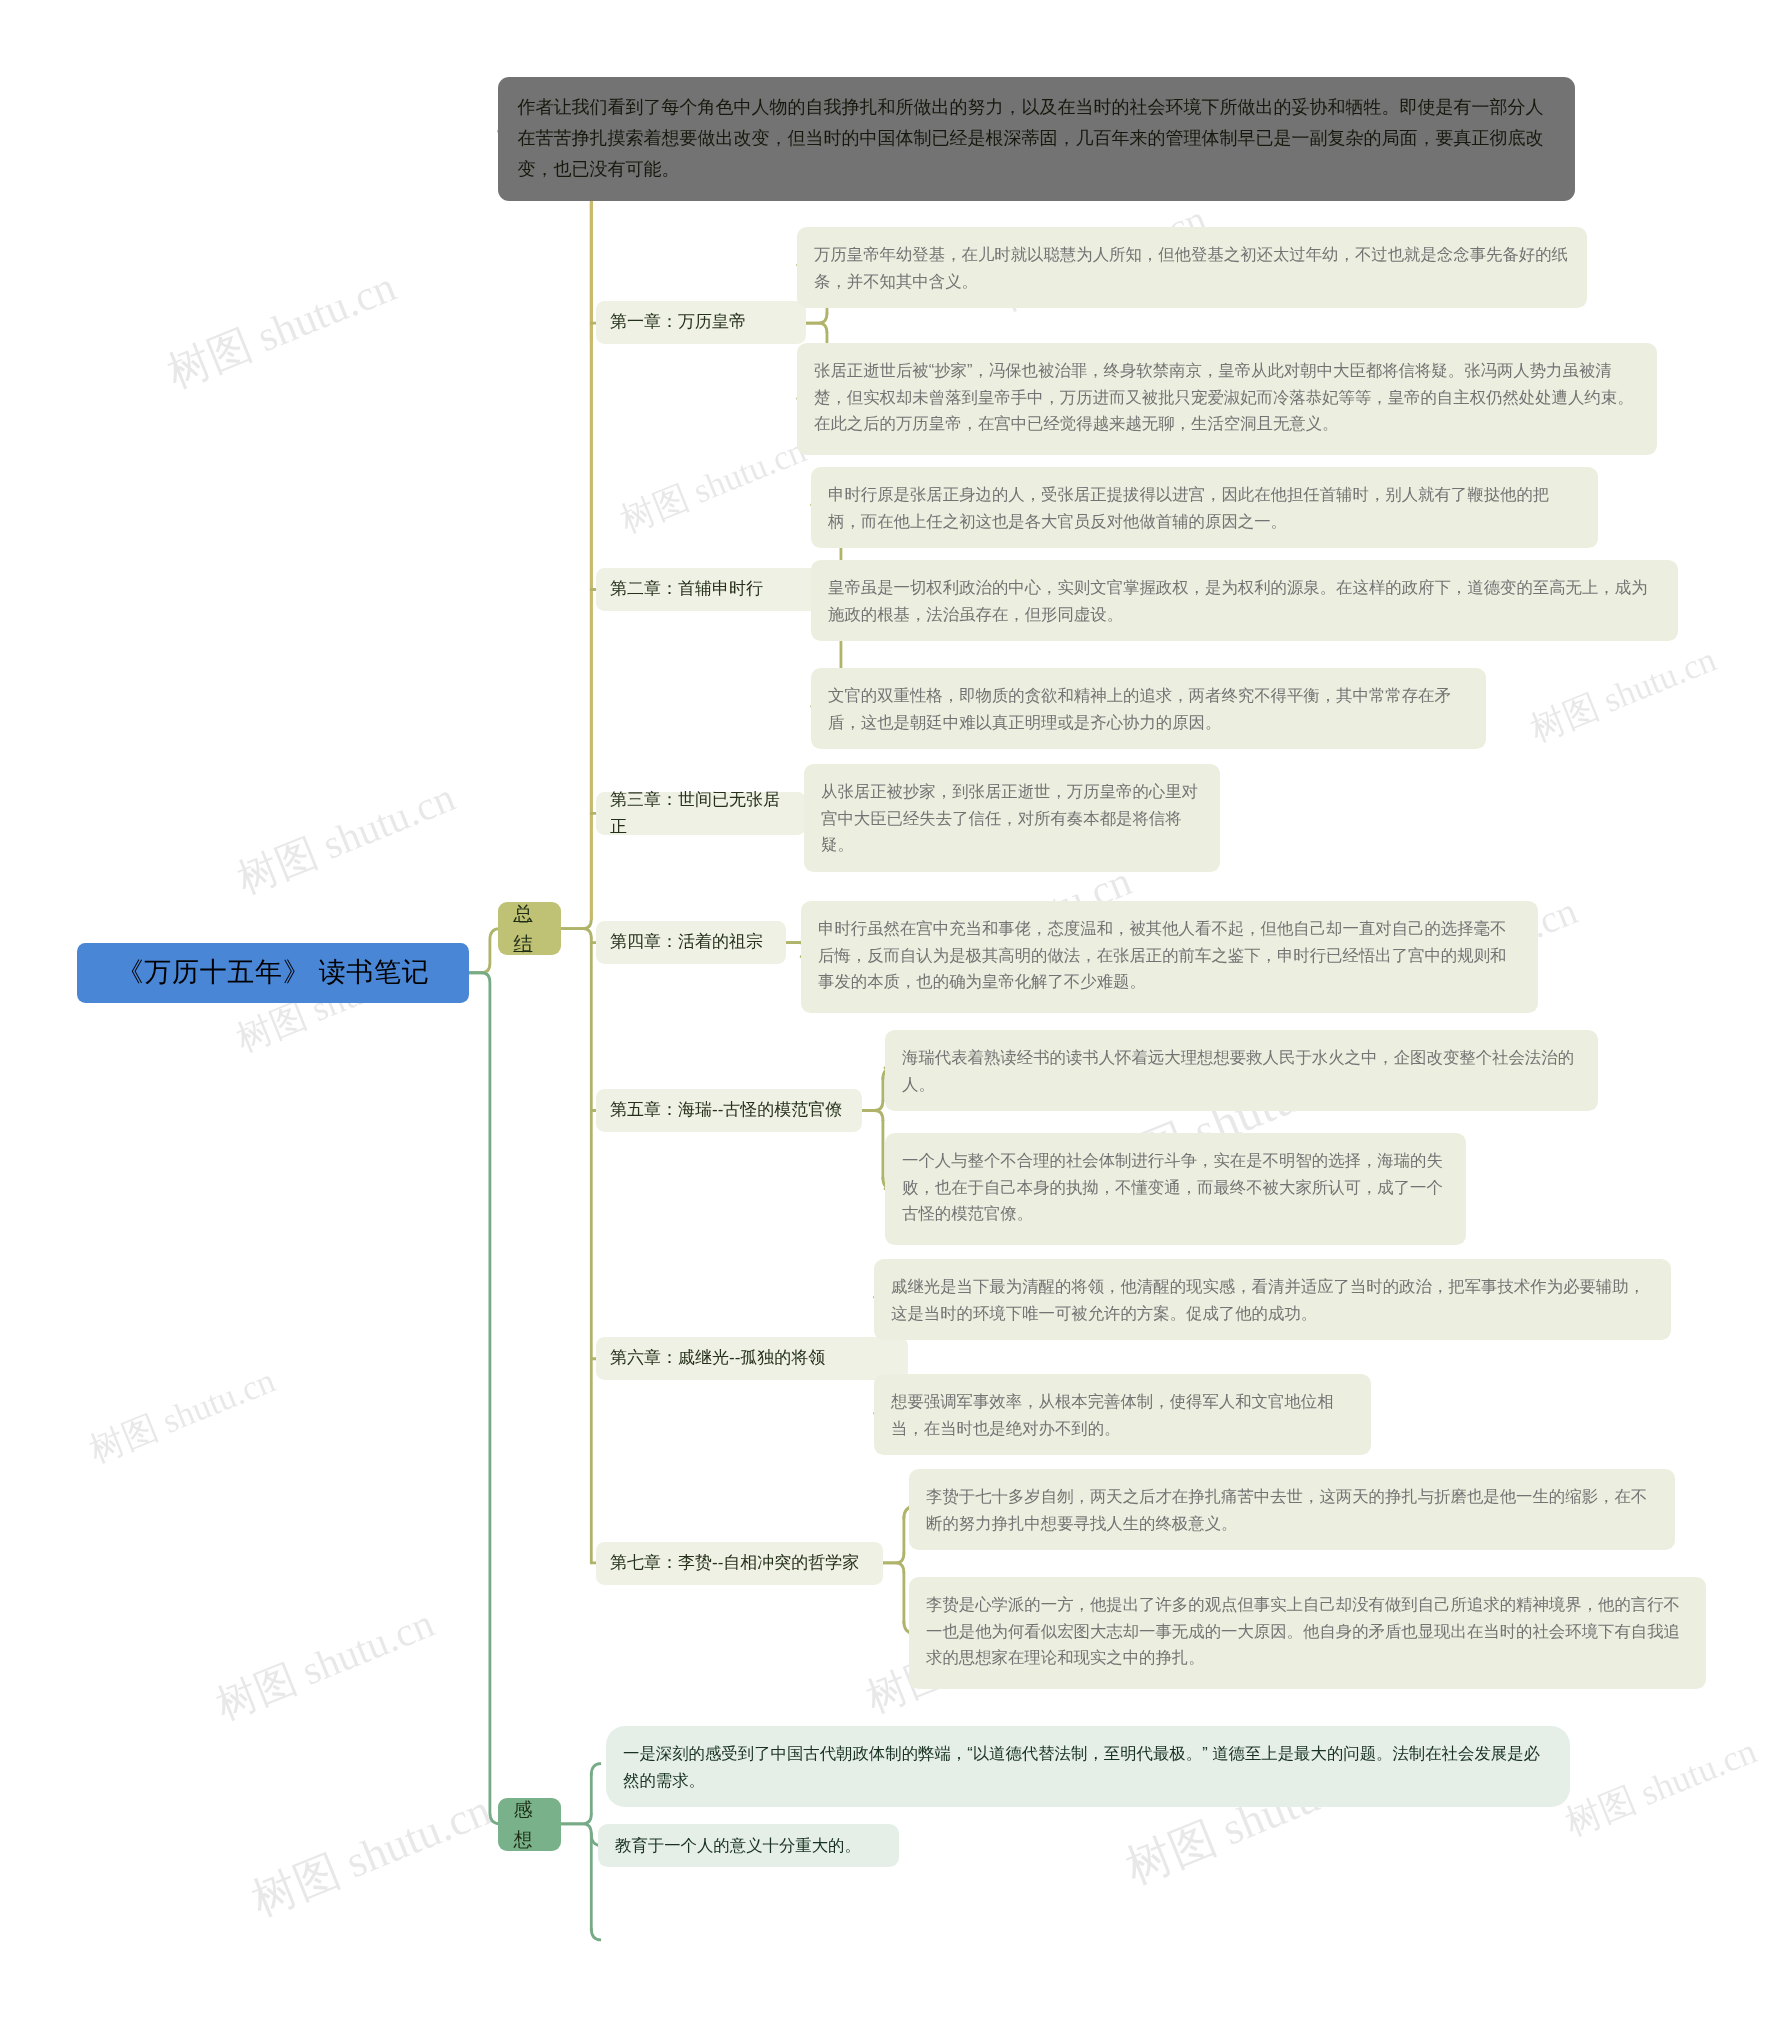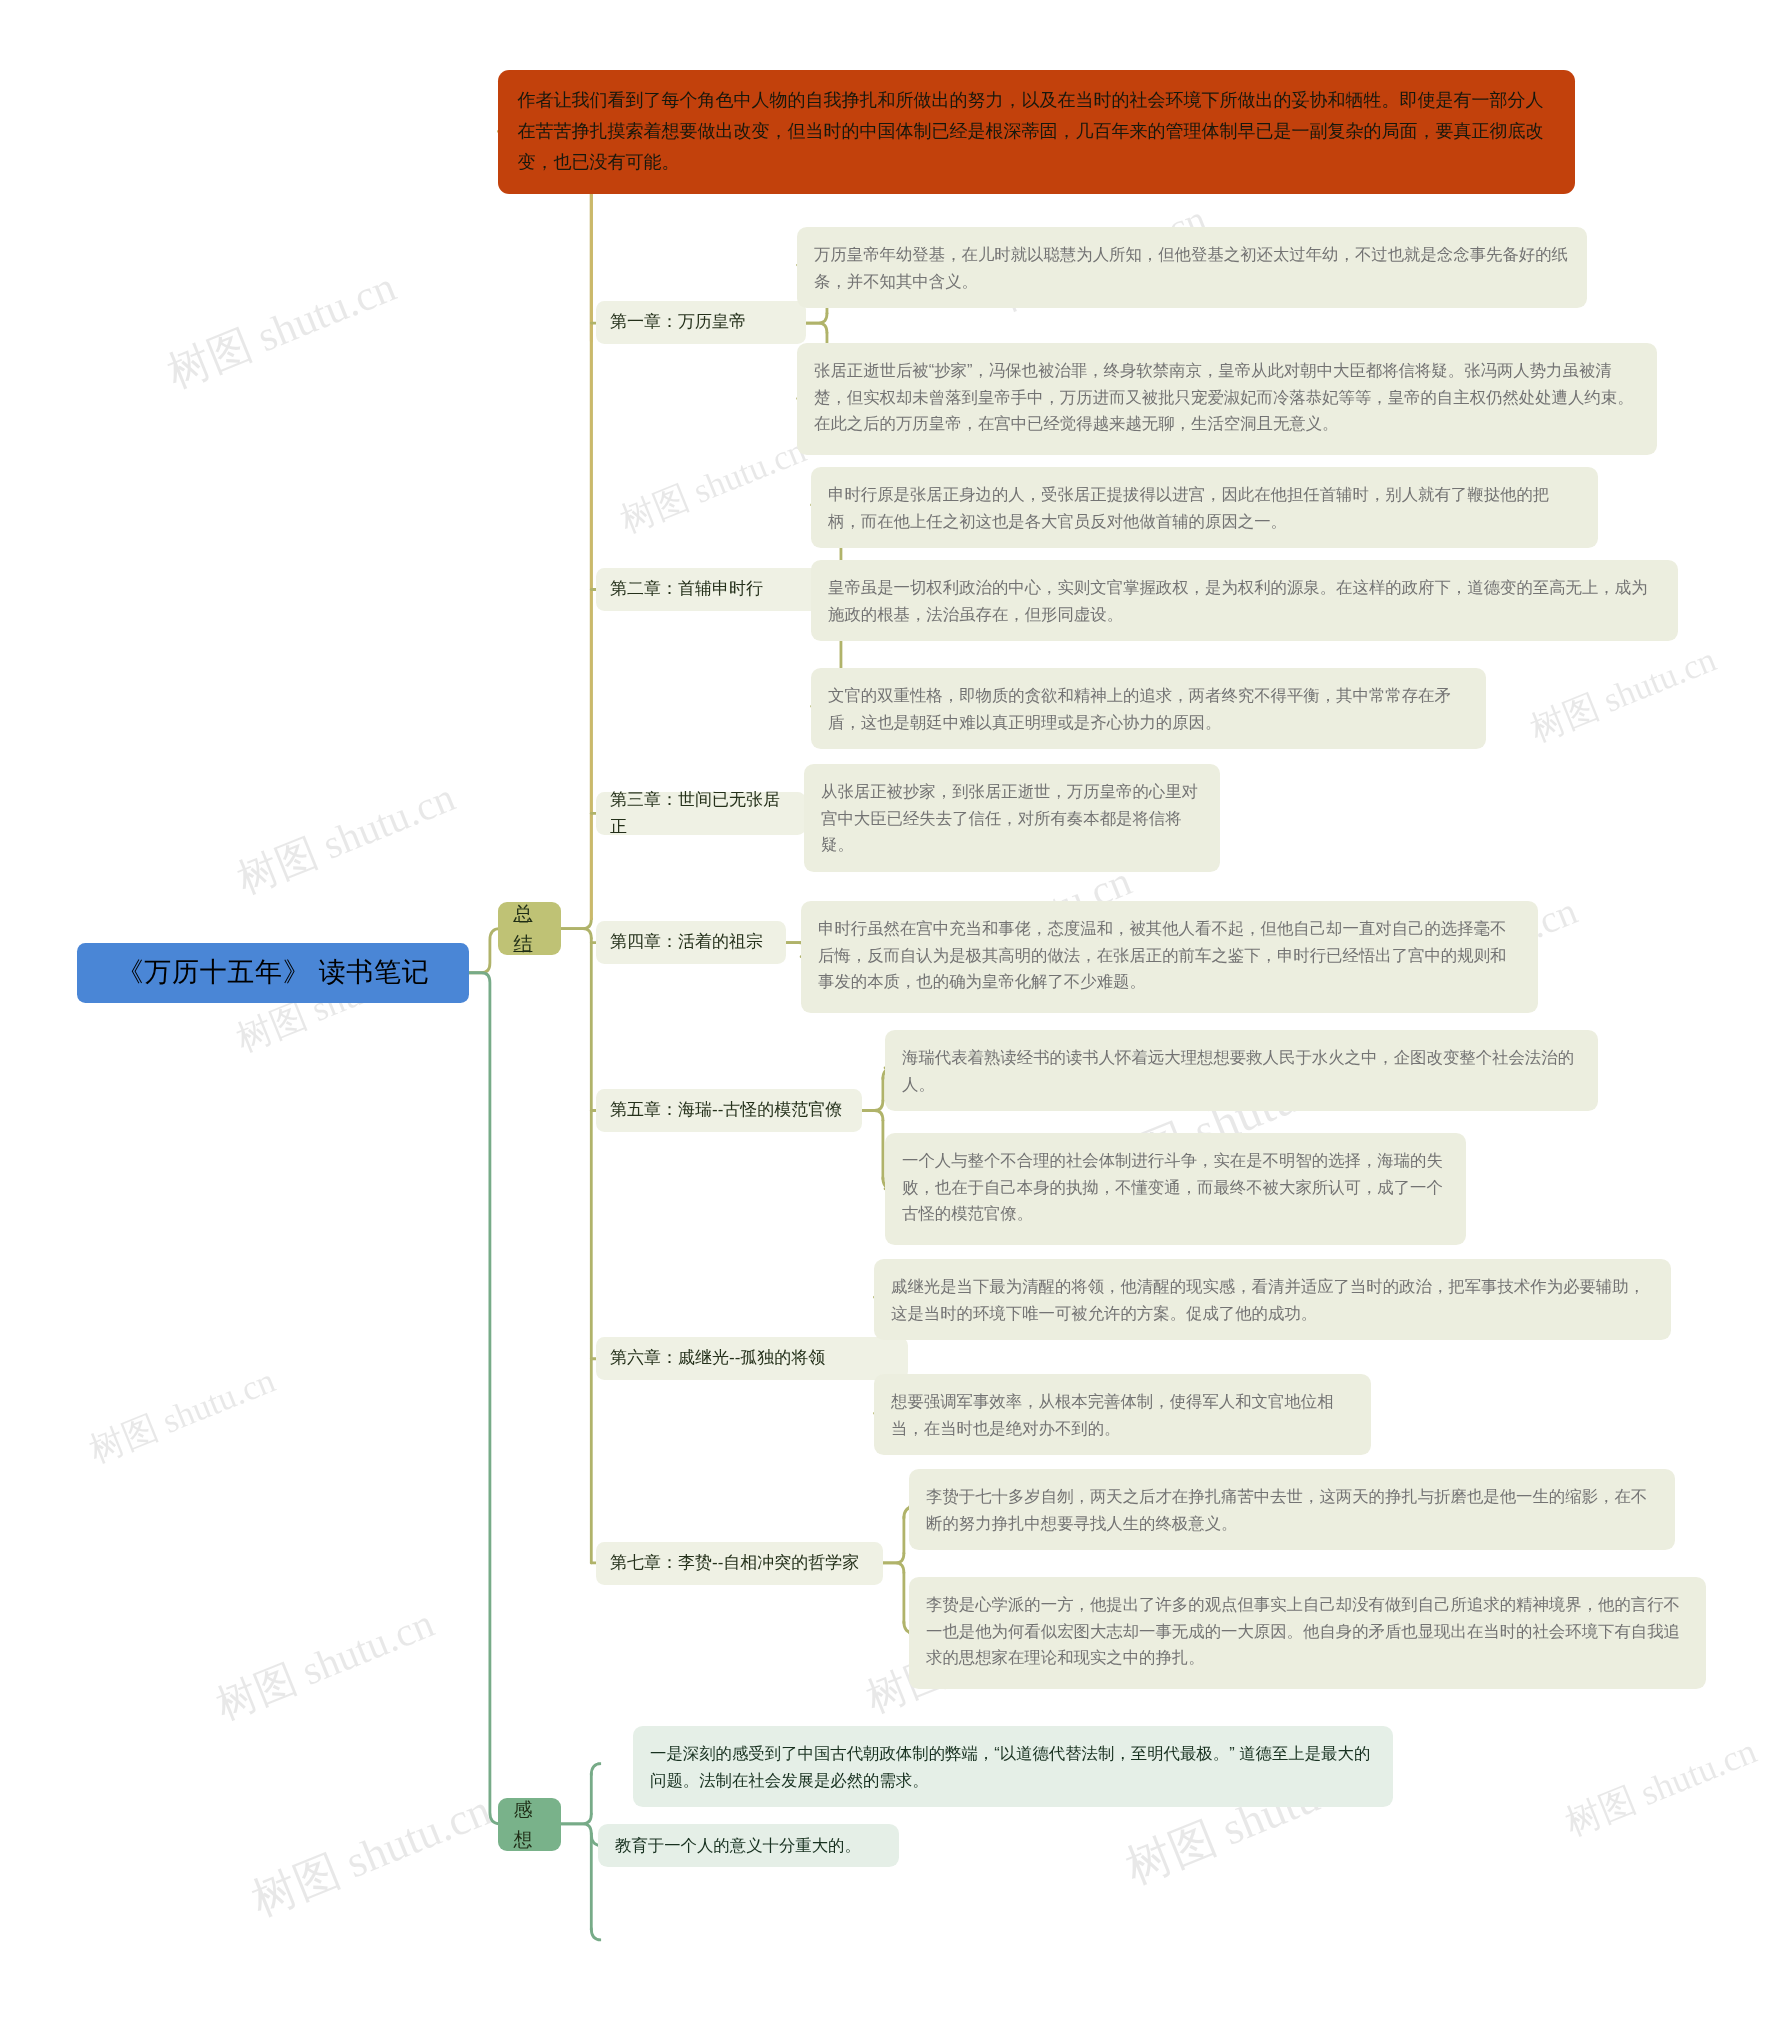--- a/index.html
+++ b/index.html
@@ -79,27 +79,28 @@
     padding:14px 17px;
     z-index:4;
     display:block;
   }
   .leaf-olive { background:#eceedf; color:#737373; }
   .leaf-mint  { background:#e5efe7; color:#17301f; }
 
   
   .summary-top {
     position:absolute;
-    background:#c2410c;
+    background:#737373;
     color:#17180d;
     border-radius:11.2px;
     font-size:18px;
     line-height:1.72;
     padding:15.4px 19.6px;
     z-index:4;
+    margin-top:7px;
   }
 </style>
 </head>
 <body>
 
 <div id="watermarks">
     <div class="wm" style="left: 161px; top: 301px; font-size: 43px; transform: rotate(-22deg);">树图 shutu.cn</div>
     <div class="wm" style="left: 993px; top: 231px; font-size: 39px; transform: rotate(-22deg);">树图 shutu.cn</div>
     <div class="wm" style="left: 1385px; top: 371px; font-size: 36px; transform: rotate(-22deg);">树图 shutu.cn</div>
     <div class="wm" style="left: 231px; top: 811px; font-size: 41px; transform: rotate(-22deg);">树图 shutu.cn</div>
@@ -216,18 +217,18 @@
     <div class="node chapter" style="left: 596px; top: 1337px; width: 312px;;height:43px">
       <span>第六章：戚继光--孤独的将领</span>
     </div>
     <div class="leafbox leaf-olive" style="left: 874px; top: 1259px; width: 797px; min-height: 77px;"><span>戚继光是当下最为清醒的将领，他清醒的现实感，看清并适应了当时的政治，把军事技术作为必要辅助，这是当时的环境下唯一可被允许的方案。促成了他的成功。</span></div>
     <div class="leafbox leaf-olive" style="left: 874px; top: 1374px; width: 497px; min-height: 78px;"><span>想要强调军事效率，从根本完善体制，使得军人和文官地位相当，在当时也是绝对办不到的。</span></div>
     <div class="node chapter" style="left: 596px; top: 1542px; width: 287px;;height:43px">
       <span>第七章：李贽--自相冲突的哲学家</span>
     </div>
     <div class="leafbox leaf-olive" style="left: 909px; top: 1469px; width: 766px; min-height: 77px;"><span>李贽于七十多岁自刎，两天之后才在挣扎痛苦中去世，这两天的挣扎与折磨也是他一生的缩影，在不断的努力挣扎中想要寻找人生的终极意义。</span></div>
     <div class="leafbox leaf-olive" style="left: 909px; top: 1577px; width: 797px; min-height: 112px;"><span>李贽是心学派的一方，他提出了许多的观点但事实上自己却没有做到自己所追求的精神境界，他的言行不一也是他为何看似宏图大志却一事无成的一大原因。他自身的矛盾也显现出在当时的社会环境下有自我追求的思想家在理论和现实之中的挣扎。</span></div>
-    <div class="leafbox leaf-mint" style="left: 633px; top: 1726px; width: 760px; min-height: 76px;"><span>一是深刻的感受到了中国古代朝政体制的弊端，“以道德代替法制，至明代最极。” 道德至上是最大的问题。法制在社会发展是必然的需求。</span></div>
+    <div class="leafbox leaf-mint" style="left: 606px; top: 1726px; width: 964px; min-height: 76px; border-radius: 19px;"><span>一是深刻的感受到了中国古代朝政体制的弊端，“以道德代替法制，至明代最极。” 道德至上是最大的问题。法制在社会发展是必然的需求。</span></div>
     <div class="leafbox leaf-mint" style="left: 598px; top: 1824px; width: 301px; min-height: 43px; display: flex; align-items: center; padding-top: 0px; padding-bottom: 0px;">
       <span>教育于一个人的意义十分重大的。</span>
     </div>
   </div>
 
 
 </body></html>

